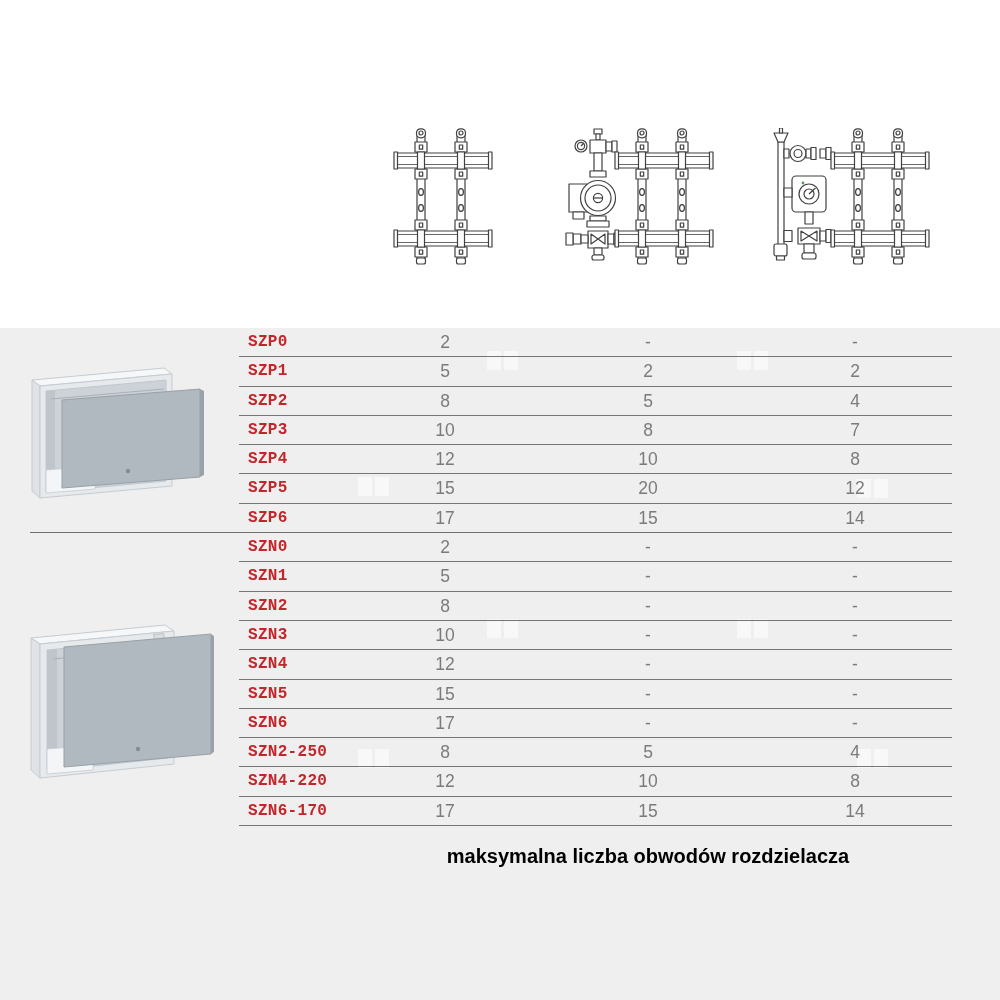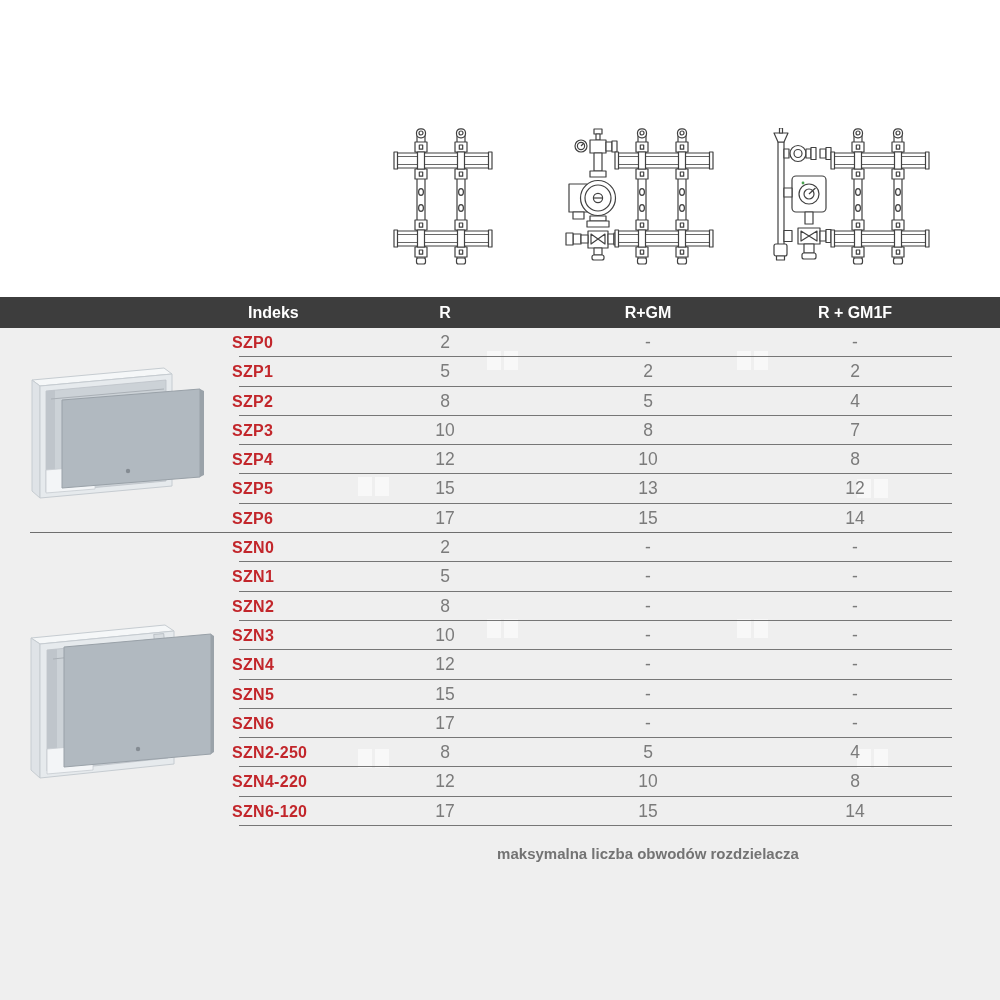--- a/index.html
+++ b/index.html
@@ -15,29 +15,29 @@
   .hdr{position:absolute;left:0;top:297px;width:1000px;height:31px;background:#3d3d3d;}
   .hdr span{position:absolute;top:0;line-height:31px;color:#ffffff;font-weight:bold;font-size:16px;}
   .h-idx{left:248px;}
   .h-r{left:395px;width:100px;text-align:center;}
   .h-gm{left:573px;width:150px;text-align:center;}
   .h-gmf{left:775px;width:160px;text-align:center;}
   
   .rows{position:absolute;left:0;top:328px;width:1000px;}
   .row{position:relative;height:29.3px;}
   .row span{position:absolute;top:0;line-height:29.3px;}
-  .c-idx{left:232px;font-weight:bold;font-size:16px;color:#c2262b;letter-spacing:0.3px;}
+  .c-idx{left:248px;font-weight:bold;font-size:16px;color:#c2262b;letter-spacing:0.3px;font-family:Liberation Mono, monospace;}
   .c-r{left:395px;width:100px;text-align:center;font-size:17.5px;color:#7b7b7b;}
   .c-gm{left:573px;width:150px;text-align:center;font-size:17.5px;color:#7b7b7b;}
   .c-gmf{left:775px;width:160px;text-align:center;font-size:17.5px;color:#7b7b7b;}
   .sep{position:absolute;left:239px;bottom:0;width:713px;height:1px;background:#767676;}
   .sep.wide{left:30px;width:922px;background:#6e6e6e;}
   
   .caption{position:absolute;left:348px;top:845px;width:600px;text-align:center;
-           font-size:15px;font-weight:bold;color:#737373;}
+           font-size:20px;font-weight:bold;color:#000000;}
   
   .cab{position:absolute;}
   svg{display:block;}
 </style>
 </head>
 <body>
 
 <div class="canvas">
 
   <div class="lower-bg"></div>
@@ -257,26 +257,20 @@
         <line x1="2" y1="114.5" x2="94" y2="114.5" stroke-width="0.8"></line>
       <rect x="-1" y="102" width="3.5" height="17"></rect>
         <rect x="93.5" y="102" width="3.5" height="17"></rect>
       <rect x="22.5" y="24" width="7" height="17"></rect>
         <rect x="62.5" y="24" width="7" height="17"></rect>
       <rect x="22.5" y="102" width="7" height="17"></rect>
         <rect x="62.5" y="102" width="7" height="17"></rect>
     </g>
   </svg>
 
-  <div class="hdr">
-    <span class="h-idx">Indeks</span>
-    <span class="h-r">R</span>
-    <span class="h-gm">R+GM</span>
-    <span class="h-gmf">R + GM1F</span>
-  </div>
 
   <svg class="cab" style="left:15px;top:358px;" width="195" height="155" viewBox="0 0 195 155">
     <polygon points="17,22 149,10 157,16 25,28" fill="#f5f7f8" stroke="#c6ccd1" stroke-width="1"></polygon>
     <polygon points="17,22 25,28 25,140 17,133" fill="#dfe3e7" stroke="#c6ccd1" stroke-width="1"></polygon>
     <polygon points="25,28 157,16 157,128 25,140" fill="#e6eaed" stroke="#c6ccd1" stroke-width="1"></polygon>
     <polygon points="31,33 151,22 151,123 31,134" fill="#ccd2d7" stroke="#bcc2c8" stroke-width="0.8"></polygon>
     <polygon points="31,33 40,32 40,133 31,134" fill="#bfc5cb"></polygon>
     <line x1="36" y1="41" x2="149" y2="31" stroke="#aab0b6" stroke-width="1"></line>
     <polygon points="31,112 80,108 80,131 31,135" fill="#f3f5f7" stroke="#c6ccd1" stroke-width="0.8"></polygon>
     <polygon points="47,42 185,31 185,119 47,130" fill="#b1b9c0" stroke="#99a1a8" stroke-width="1"></polygon>
@@ -331,21 +325,21 @@
     <div class="row">
       <span class="c-idx">SZP4</span>
       <span class="c-r">12</span>
       <span class="c-gm">10</span>
       <span class="c-gmf">8</span>
       <i class="sep"></i>
     </div>
     <div class="row">
       <span class="c-idx">SZP5</span>
       <span class="c-r">15</span>
-      <span class="c-gm">13</span>
+      <span class="c-gm">20</span>
       <span class="c-gmf">12</span>
       <i class="sep"></i>
     </div>
     <div class="row">
       <span class="c-idx">SZP6</span>
       <span class="c-r">17</span>
       <span class="c-gm">15</span>
       <span class="c-gmf">14</span>
       <i class="sep wide"></i>
     </div>
@@ -406,21 +400,21 @@
       <i class="sep"></i>
     </div>
     <div class="row">
       <span class="c-idx">SZN4-220</span>
       <span class="c-r">12</span>
       <span class="c-gm">10</span>
       <span class="c-gmf">8</span>
       <i class="sep"></i>
     </div>
     <div class="row">
-      <span class="c-idx">SZN6-120</span>
+      <span class="c-idx">SZN6-170</span>
       <span class="c-r">17</span>
       <span class="c-gm">15</span>
       <span class="c-gmf">14</span>
       <i class="sep"></i>
     </div>
 
   </div>
 
   <div class="caption">maksymalna liczba obwodów rozdzielacza</div>
 

